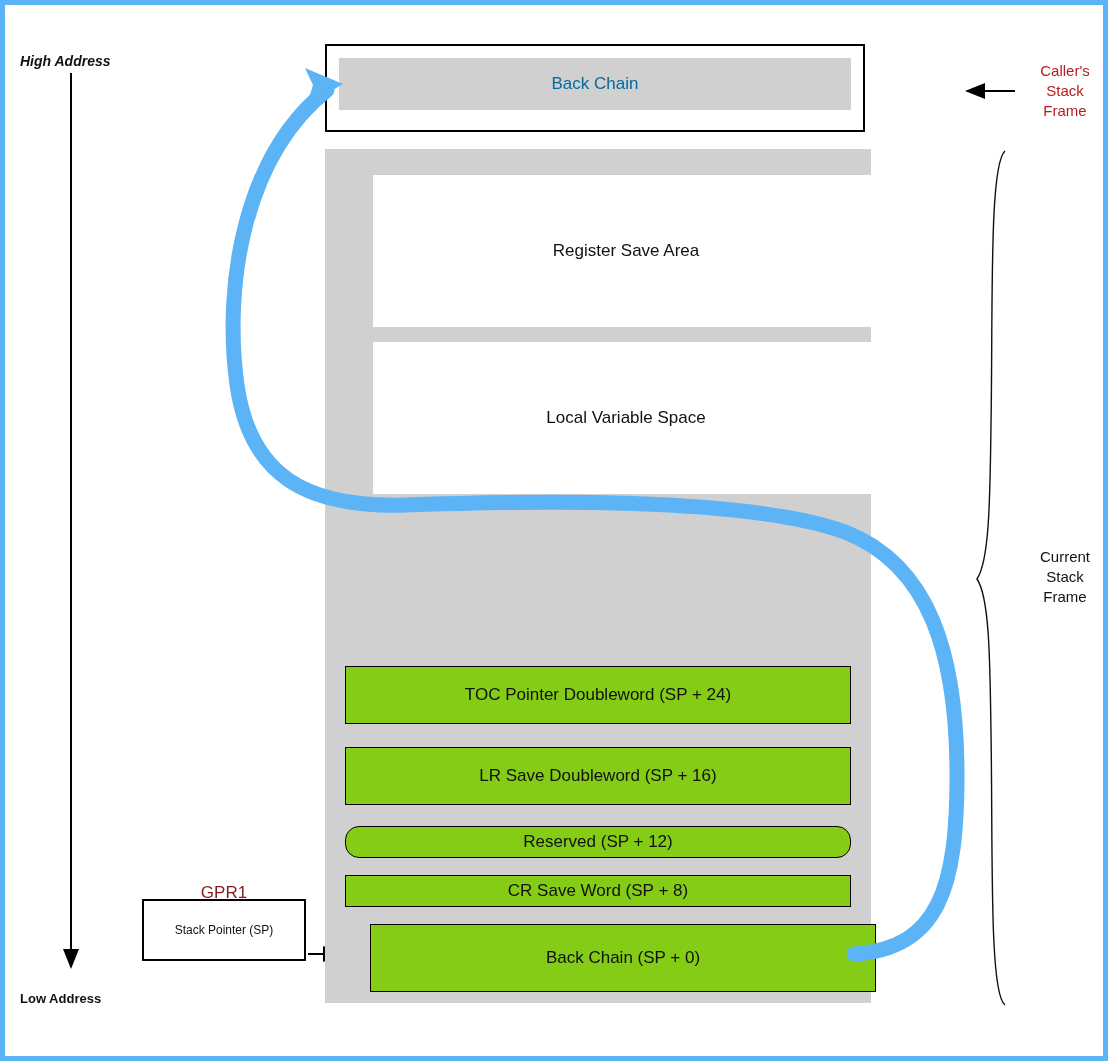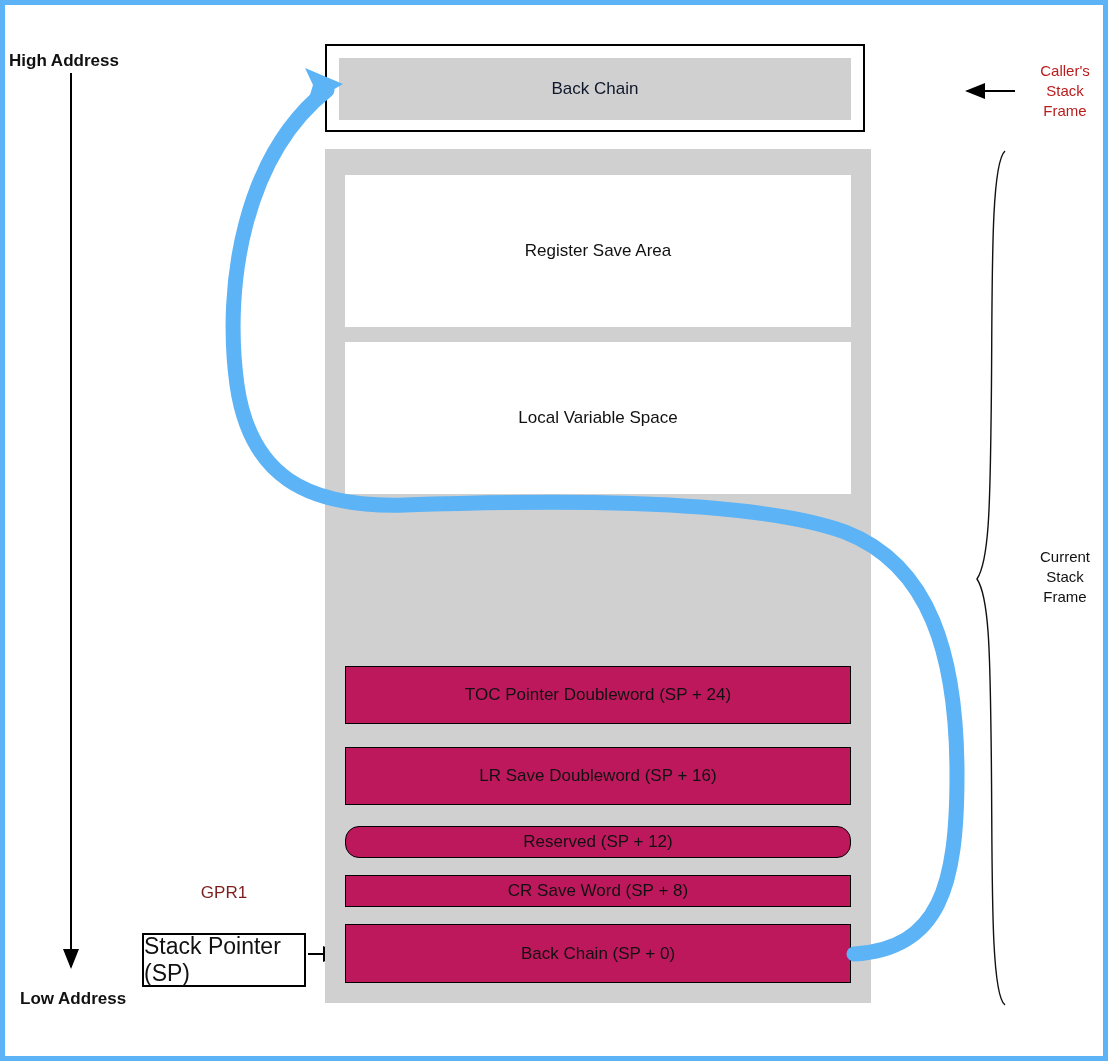--- a/index.html
+++ b/index.html
@@ -35,68 +35,68 @@
     position:absolute;
     left:320px;top:39px;
     width:540px;height:88px;
     border:2px solid #000000;
     background:#ffffff;
     box-sizing:border-box;
   }
   #caller-backchain{
     position:absolute;
     left:12px;top:12px;
-    width:512px;height:62px;
+    width:512px;height:52px;
     background:#d0d0d0;
     display:flex;align-items:center;justify-content:center;
-    font-size:17px;color:#0f172a;
+    font-size:17px;color:#0369a1;
     box-sizing:border-box;
   }
 
   
   #current-frame{
     position:absolute;
     left:320px;top:144px;
     width:546px;height:854px;
     background:#d0d0d0;
     box-sizing:border-box;
   }
   .slot{
     position:absolute;
     left:20px;
     width:506px;
     display:flex;align-items:center;justify-content:center;
     font-size:17px;color:#111;
     box-sizing:border-box;
   }
-  .slot.white{ background:#ffffff; border:none; }
-  .slot.boxed{ background:#be185d; border:1px solid #000000; }
+  .slot.white{ background:#ffffff; border:none;margin-left:28px; }
+  .slot.boxed{ background:#84cc16; border:1px solid #000000; }
 
   
   #gpr1-label{
     position:absolute;
     left:137px;top:878px;
     width:164px;
     text-align:center;
     font-size:17px;color:#7f1d1d;
   }
   #sp-box{
     position:absolute;
-    left:137px;top:928px;
-    width:164px;height:54px;
+    left:137px;top:894px;
+    width:164px;height:62px;
     border:2px solid #000000;
     background:#ffffff;
     display:flex;align-items:center;justify-content:center;
-    font-size:23px;color:#111;
+    font-size:12px;color:#111;
     box-sizing:border-box;
   }
 
   
-  #high-address{ left:4px; top:45px; font-size:17px; font-weight:bold;}
-  #low-address { left:15px; top:983px; font-size:17px; font-weight:bold;}
+  #high-address{ left:15px; top:45px; font-size:14px; font-weight:bold;font-style:italic;}
+  #low-address { left:15px; top:983px; font-size:13px; font-weight:bold;}
 
   #callers-label{
     position:absolute;
     left:1022px;top:56px;
     width:76px;
     text-align:center;
     font-size:15px;line-height:20px;color:#b91c1c;
   }
   #current-label{
     position:absolute;
@@ -148,21 +148,21 @@
       <div id="caller-backchain">Back Chain</div>
     </div>
 
     <div id="current-frame">
       <div class="slot white" style="top:26px;height:152px;">Register Save Area</div>
       <div class="slot white" style="top:193px;height:152px;">Local Variable Space</div>
       <div class="slot boxed" style="top:517px;height:58px;">TOC Pointer Doubleword (SP + 24)</div>
       <div class="slot boxed" style="top:598px;height:58px;">LR Save Doubleword (SP + 16)</div>
       <div class="slot boxed" style="top:677px;height:32px;border-radius:14px;">Reserved (SP + 12)</div>
       <div class="slot boxed" style="top:726px;height:32px;">CR Save Word (SP + 8)</div>
-      <div class="slot boxed" style="top:775px;height:59px;">Back Chain (SP + 0)</div>
+      <div class="slot boxed" style="top:775px;height:68px;margin-left:25px;">Back Chain (SP + 0)</div>
     </div>
 
     <svg id="vec-over" width="1098" height="1051">
       <path d="M 849,949
                C 935,944 952,880 952,770
                C 952,650 925,560 840,527
                C 740,491 520,496 400,500
                C 300,503 245,470 232,380
                C 218,278 240,150 322,85" fill="none" stroke="#5CB3F5" stroke-width="15" stroke-linecap="round"></path>
       <path d="M 300,63 L 338,79 L 302,100 L 308,80 Z" fill="#5CB3F5"></path>

